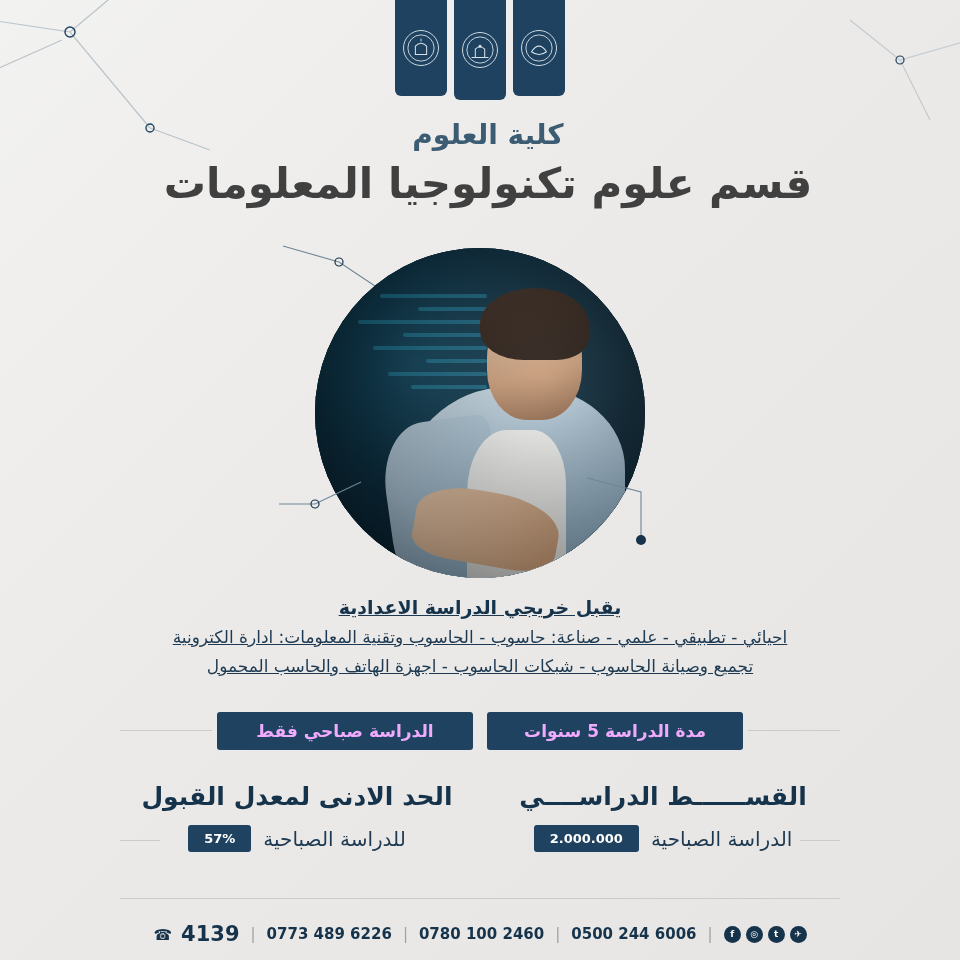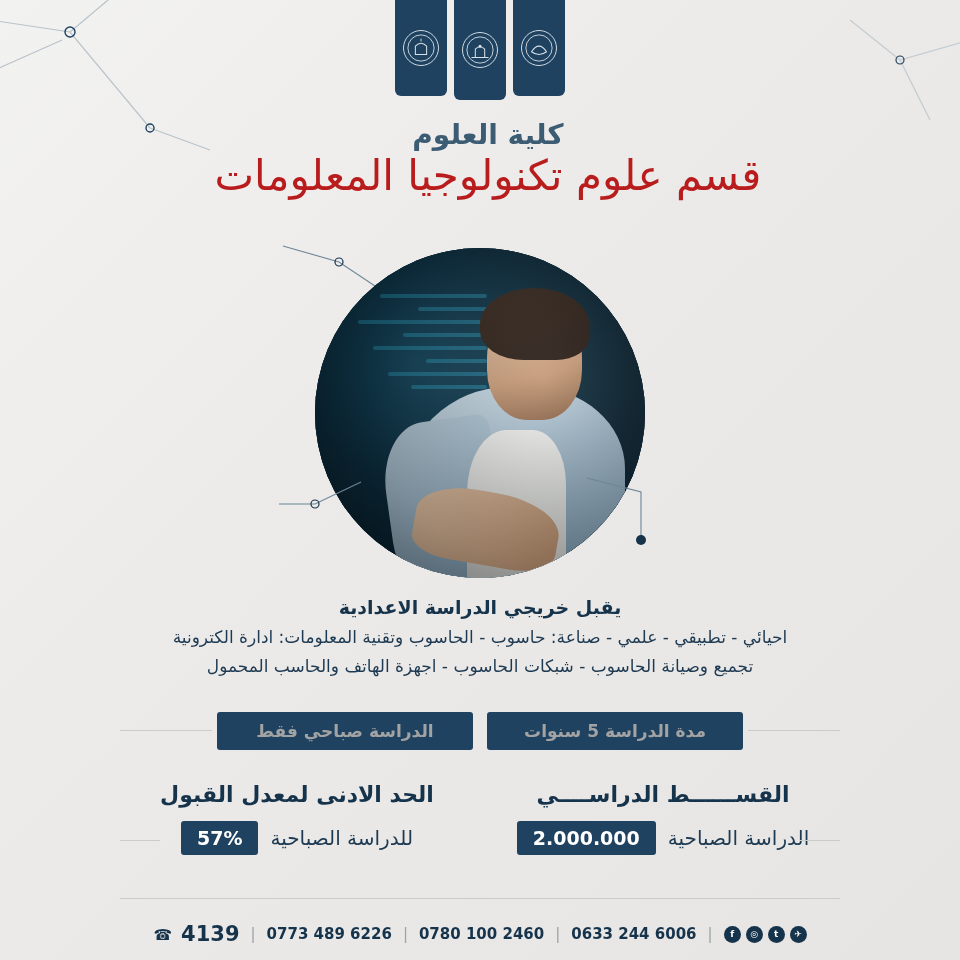--- a/index.html
+++ b/index.html
@@ -69,23 +69,24 @@
     text-align: center;
     padding-left: 16px;
   }
   .title-small {
     font-size: 28px;
     font-weight: bold;
     color: #3c5c74;
     letter-spacing: 0;
   }
   .title-large {
+    margin-top: 8px;
     font-size: 42px;
-    font-weight: normal;
-    color: #b91c1c;
+    font-weight: bold;
+    color: #404040;
   }
 
   
   .photo-wrap {
     position: absolute;
     top: 248px;
     left: 50%;
     transform: translateX(-50%);
     width: 330px;
     height: 330px;
@@ -182,20 +183,21 @@
   }
 
   .node-line { position: absolute; }
 
   
   .admission {
     position: absolute;
     top: 596px;
     left: 0; right: 0;
     text-align: center;
+    text-decoration: underline;
   }
   .admission-title {
     font-size: 19px;
     font-weight: bold;
     color: #16334c;
   }
   .admission-line {
     font-size: 17px;
     color: #1d3a52;
     margin-top: 9px;
@@ -210,21 +212,21 @@
   .pill-row {
     position: absolute;
     top: 712px;
     left: 0; right: 0;
     display: flex;
     justify-content: center;
     gap: 14px;
   }
   .pill {
     background: #1e4260;
-    color: #a3a3a3;
+    color: #f0abfc;
     font-size: 17px;
     font-weight: bold;
     padding: 9px 26px;
     border-radius: 3px;
     min-width: 256px;
     text-align: center;
   }
 
   
   .cols {
@@ -233,41 +235,41 @@
     left: 0; right: 0;
     display: flex;
     justify-content: center;
     gap: 26px;
   }
   .col {
     width: 340px;
     text-align: center;
   }
   .col-title {
-    font-size: 22px;
+    font-size: 25px;
     font-weight: bold;
     color: #16334c;
     letter-spacing: 0;
   }
   .col-row {
     margin-top: 14px;
     display: flex;
     align-items: center;
     justify-content: center;
     gap: 12px;
     direction: rtl;
   }
   .col-label {
     font-size: 20px;
     color: #1d3a52;
   }
   .chip {
     background: #1e4260;
     color: #fff;
-    font-size: 19px;
+    font-size: 13px;
     font-weight: bold;
     padding: 6px 16px;
     border-radius: 3px;
     direction: ltr;
   }
 
   
   .footer-rule {
     position: absolute;
     top: 898px;
@@ -451,21 +453,21 @@
 <div class="footer-rule"></div>
 
 <div class="footer">
   <span class="phone-icon">☎</span>
   <span class="short-num">4139</span>
   <span class="sep">|</span>
   <span>0773 489 6226</span>
   <span class="sep">|</span>
   <span>0780 100 2460</span>
   <span class="sep">|</span>
-  <span>0633 244 6006</span>
+  <span>0500 244 6006</span>
   <span class="sep">|</span>
   <span class="socials">
     <span class="soc">f</span>
     <span class="soc">◎</span>
     <span class="soc">t</span>
     <span class="soc">✈</span>
   </span>
 </div>
 
 </body></html>

